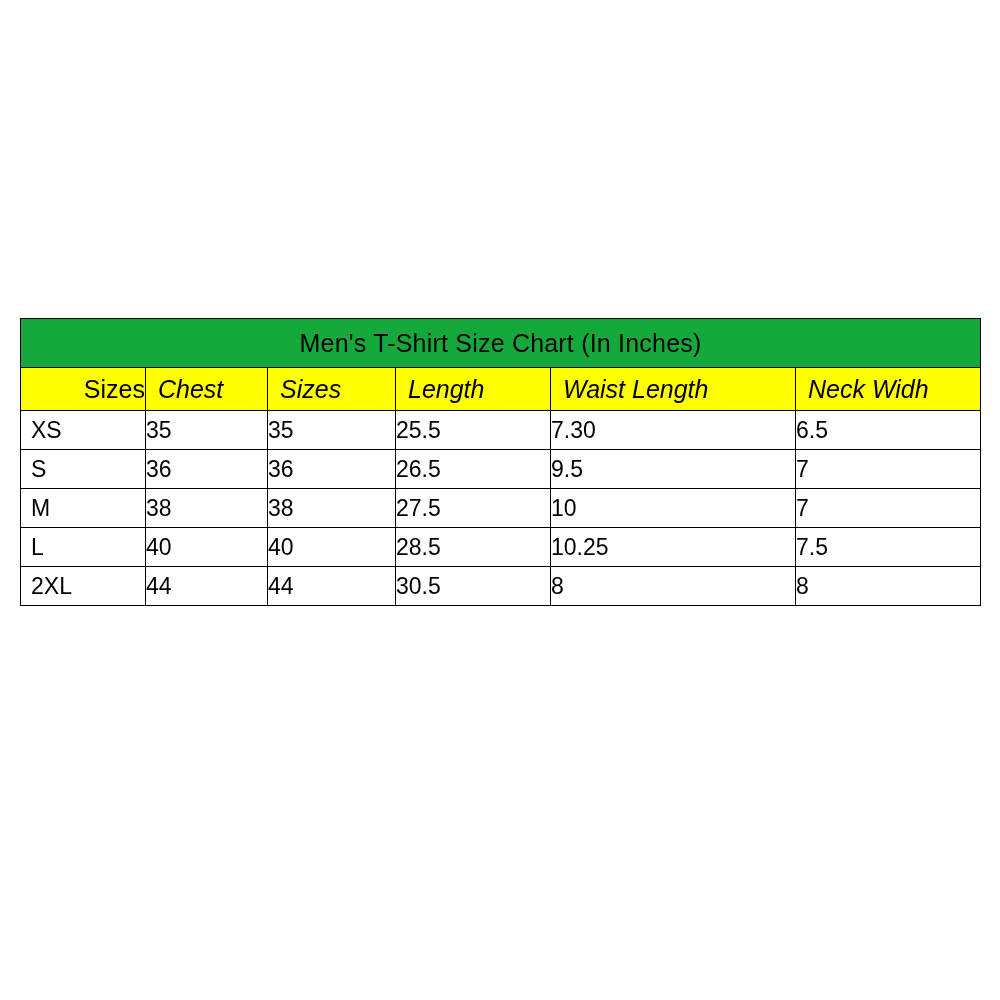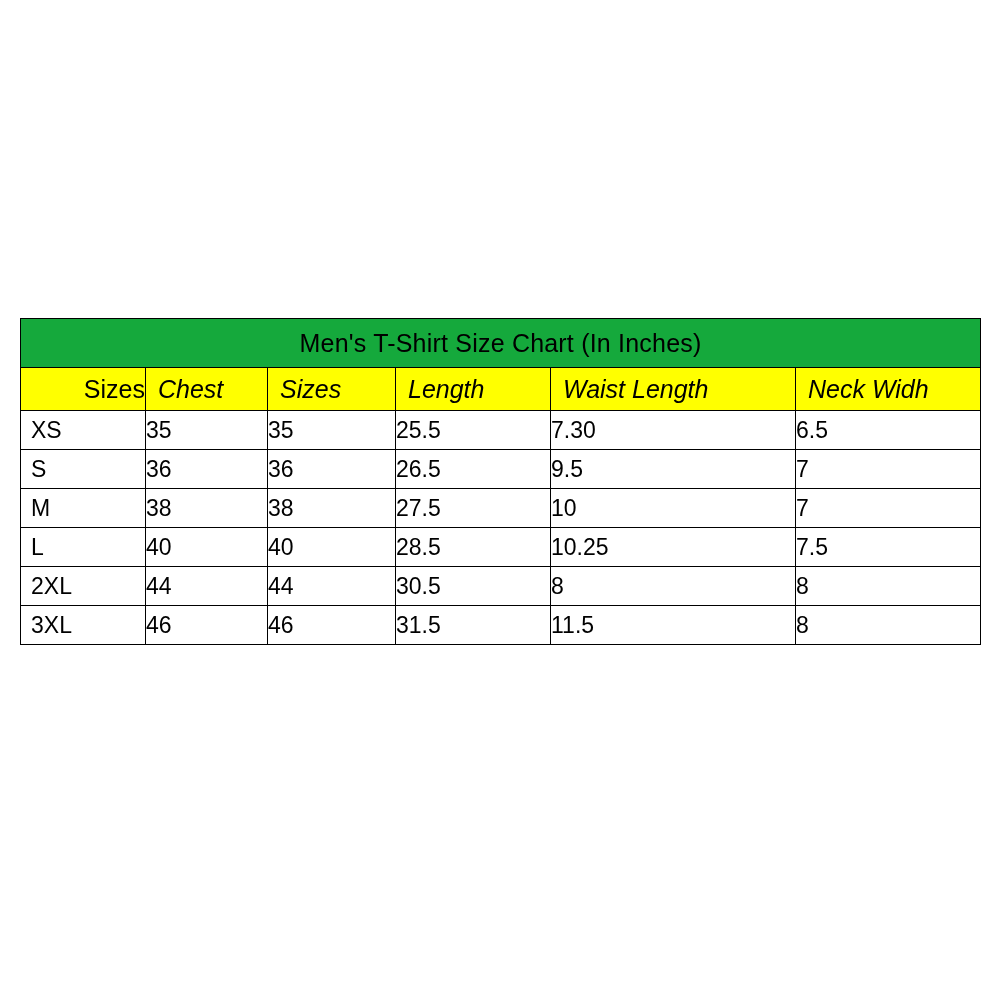--- a/index.html
+++ b/index.html
@@ -141,23 +141,15 @@
         <td class="cell">7.5</td>
       </tr>
       <tr>
         <td class="cell sizelabel">2XL</td>
         <td class="cell">44</td>
         <td class="cell">44</td>
         <td class="cell">30.5</td>
         <td class="cell">8</td>
         <td class="cell">8</td>
       </tr>
-      <tr>
-        <td class="cell sizelabel">3XL</td>
-        <td class="cell">46</td>
-        <td class="cell">46</td>
-        <td class="cell">31.5</td>
-        <td class="cell">11.5</td>
-        <td class="cell">8</td>
-      </tr>
     </tbody>
   </table>
 </div>
 
 </body></html>

